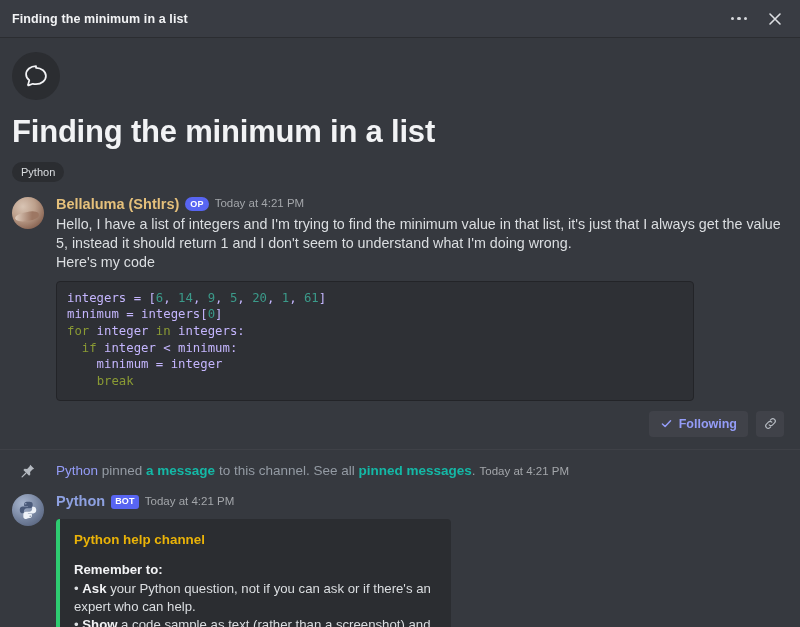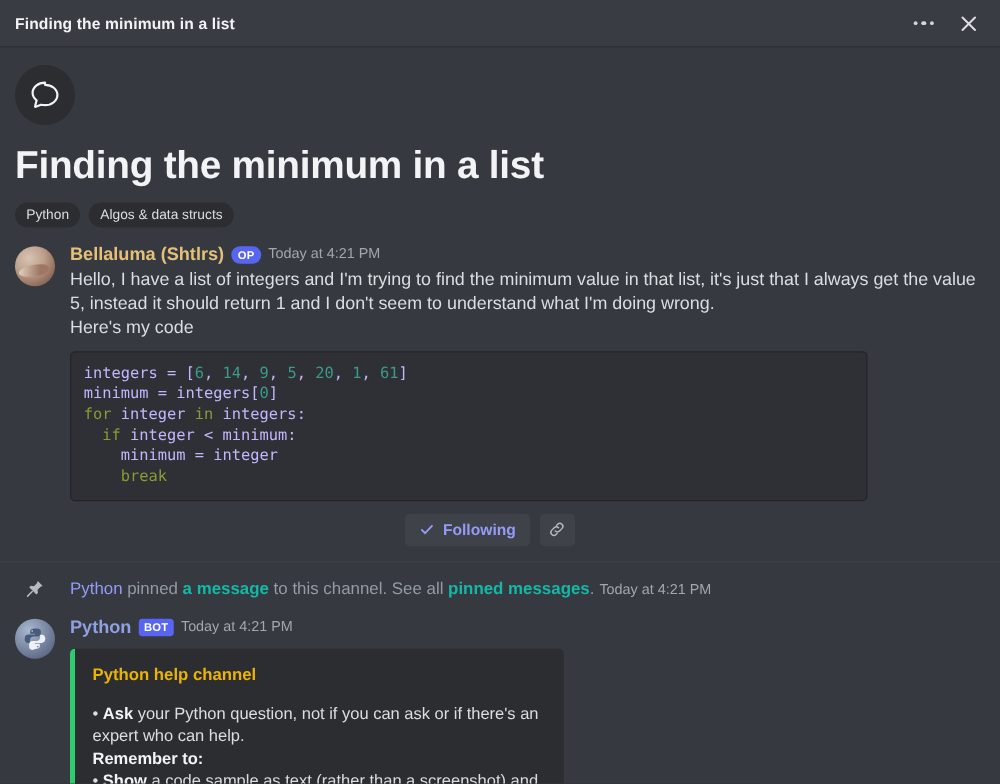--- a/index.html
+++ b/index.html
@@ -134,21 +134,21 @@
     line-height: 1.36;
     color: #b9bbbe;
     white-space: pre;
   }
   .k { color: #8a9a34; }
   .n { color: #3b9a8a; }
   .v { color: #c4b5fd; }
 
   
   .followbar {
-    display: flex; justify-content: center; align-items: center;
+    display: flex; justify-content: flex-end; align-items: center;
     gap: 8px; padding: 10px 16px 12px 0;
   }
   .follow-btn {
     display: flex; align-items: center; gap: 6px;
     background: #404249;
     color: #949cf7;
     font-size: 12.5px; font-weight: bold;
     padding: 6px 11px; border-radius: 4px;
     cursor: pointer;
   }
@@ -219,21 +219,20 @@
 
   <div class="thread-head">
     <div class="thread-avatar">
       <svg width="28" height="28" viewBox="0 0 24 24">
         <path d="M12 3.5c-4.7 0-8.5 3.1-8.5 7 0 2.05 1.05 3.9 2.75 5.2L5.2 19.6c-.12.3.16.6.47.48l3.6-1.4c.86.2 1.77.32 2.73.32 4.7 0 8.5-3.1 8.5-7s-3.8-7-8.5-7z" fill="none" stroke="#f2f3f5" stroke-width="1.5" stroke-linejoin="round"></path>
       </svg>
     </div>
     <div class="thread-title">Finding the minimum in a list</div>
     <div class="tags">
       <span class="tag">Python</span>
-      <span class="tag">Algos &amp; data structs</span>
     </div>
   </div>
 
   <div class="msg">
     <div class="avatar avatar-user"></div>
     <div class="msg-body">
       <div class="msg-head">
         <span class="author author-user">Bellaluma (Shtlrs)</span>
         <span class="badge badge-op">OP</span>
         <span class="ts">Today at 4:21 PM</span>
@@ -294,24 +293,24 @@
         <span class="author author-bot">Python</span>
         <span class="badge">BOT</span>
         <span class="ts">Today at 4:21 PM</span>
       </div>
 
       <div class="embed">
         <div class="embed-bar"></div>
         <div class="embed-body">
           <div class="embed-title">Python help channel</div>
           <div class="embed-p">
-            • <b>Ask</b><span> your Python question, not if you can ask or if there's an expert who can help.</span>
+            <b>Remember to:</b>
           </div>
           <div class="embed-p">
-            <b>Remember to:</b>
+            • <b>Ask</b><span> your Python question, not if you can ask or if there's an expert who can help.</span>
           </div>
           <div class="embed-p">
             • <b>Show</b><span> a code sample as text (rather than a screenshot) and the error message, if you got one.</span>
           </div>
 
         </div>
       </div>
     </div>
   </div>
 

